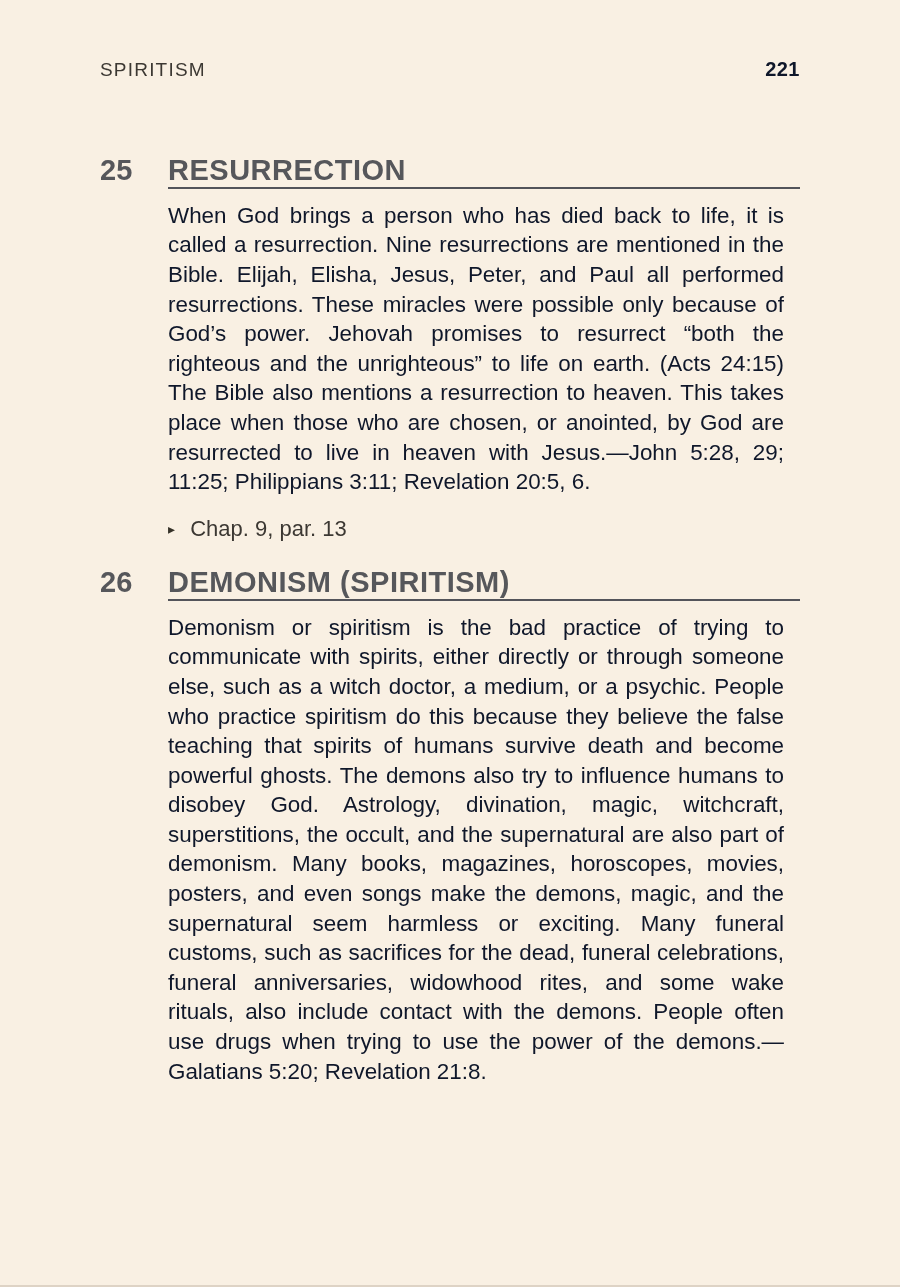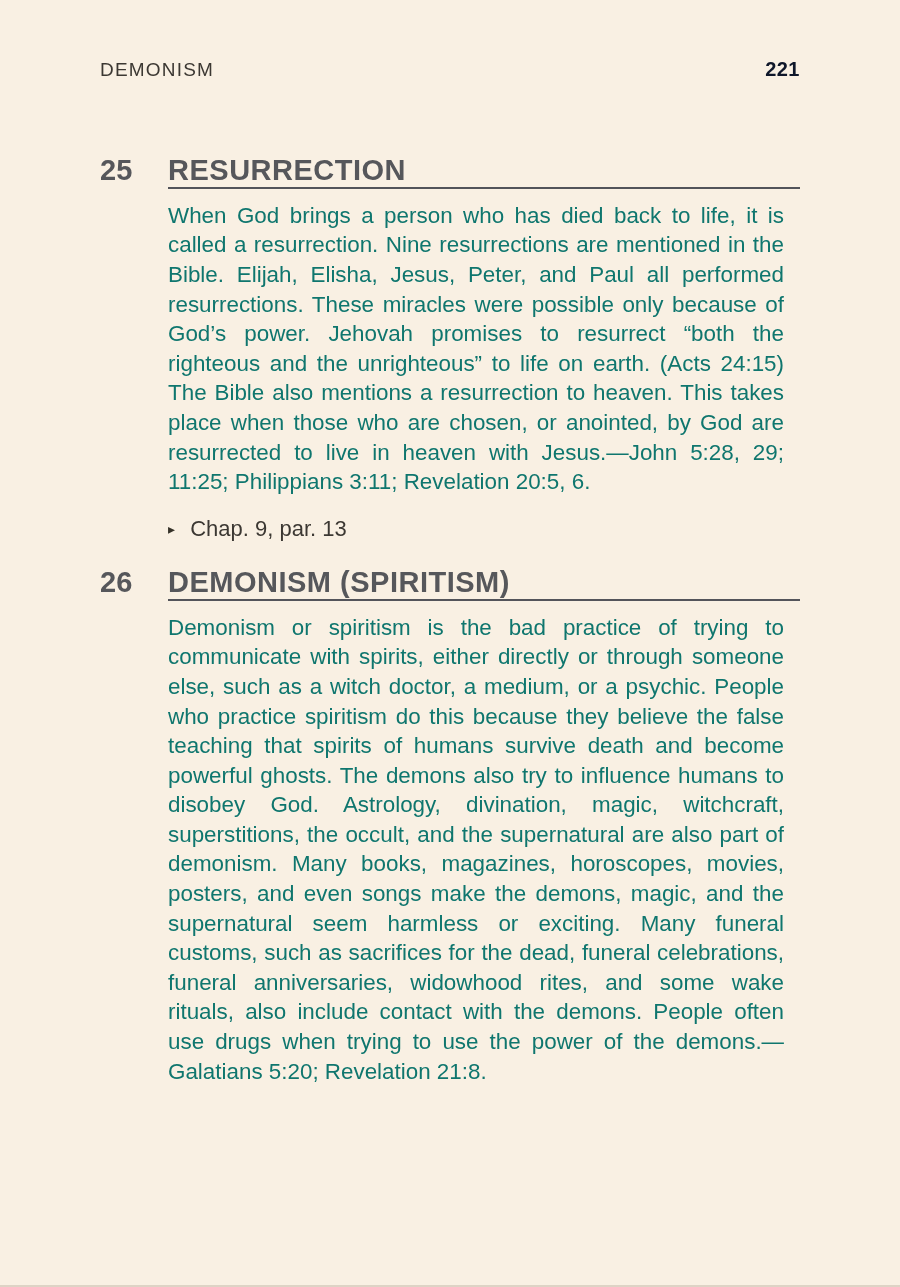--- a/index.html
+++ b/index.html
@@ -54,21 +54,21 @@
     font-weight: bold;
     letter-spacing: 0.5px;
     line-height: 1.1;
     color: #56575b;
     border-bottom: 2px solid #53545a;
   }
   .endnote-text {
     margin: 12px 16px 0 0;
     font-size: 22.4px;
     line-height: 29.6px;
-    color: #0f766e;
+    color: #0f172a;
     text-align: justify;
   }
   .endnote-ref {
     margin: 18px 0 0 0;
     font-size: 22px;
     line-height: 28px;
     color: #3c3833;
   }
   .ref-marker {
     display: inline-block;
@@ -77,21 +77,21 @@
     margin-right: 9px;
     color: #353128;
   }
 </style>
 </head>
 <body>
 
 <div class="page">
 
   <header class="page-header">
-    <span class="running-head">DEMONISM</span>
+    <span class="running-head">SPIRITISM</span>
     <span class="page-number">221</span>
   </header>
 
   <section class="endnote endnote-25">
     <span class="endnote-number">25</span>
     <div class="endnote-content">
       <h2 class="endnote-title">RESURRECTION</h2>
       <p class="endnote-text">When God brings a person who has died back to life, it is called a resurrection. Nine resurrections are mentioned in the Bible. Elijah, Elisha, Jesus, Peter, and Paul all performed resurrections. These miracles were possible only because of God’s power. Jehovah promises to resurrect “both the righteous and the unrighteous” to life on earth. (Acts 24:15) The Bible also mentions a resurrection to heaven. This takes place when those who are chosen, or anointed, by God are resurrected to live in heaven with Jesus.—John 5:28, 29; 11:25; Philippians 3:11; Revelation 20:5, 6.</p>
       <p class="endnote-ref">
         <span class="ref-marker">▸</span>

